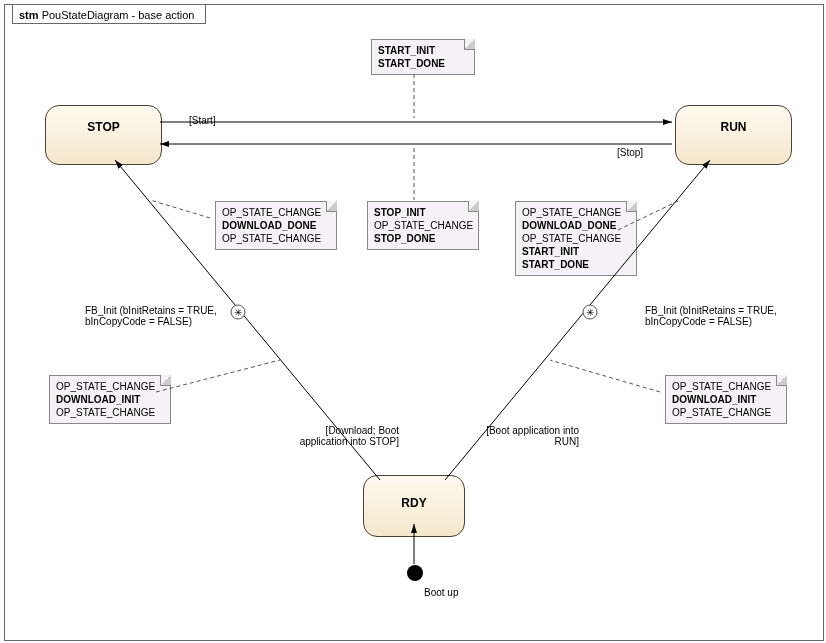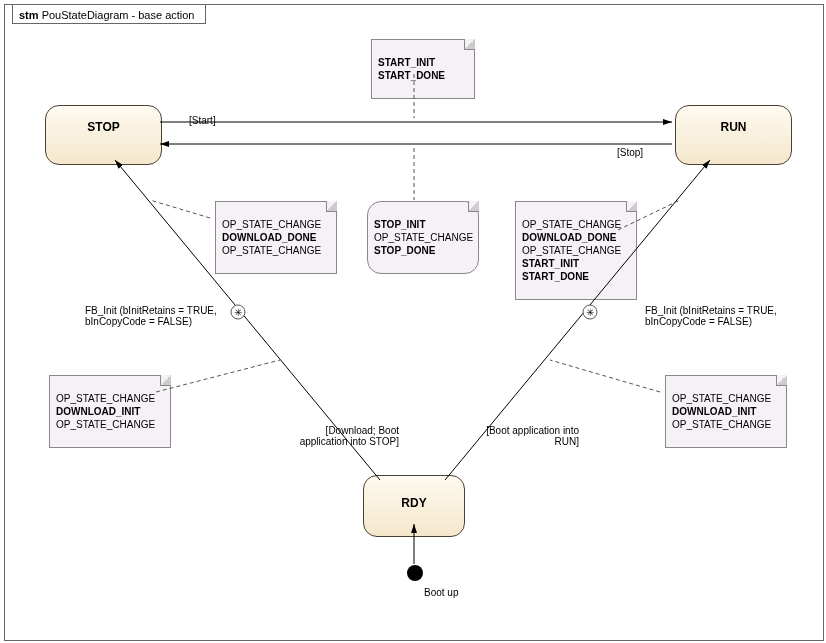--- a/index.html
+++ b/index.html
@@ -1,21 +1,21 @@
 <!DOCTYPE html>
 <html><head>
 <meta charset="utf-8">
 <style>
   html,body{margin:0;padding:0;width:826px;height:643px;font-family:Arial,Helvetica,sans-serif;font-size:11px;color:#000;background:#fff;}
   .frame{position:absolute;left:4px;top:4px;width:818px;height:635px;border:1px solid #666;}
   .frame-tab{position:absolute;left:-1px;top:-1px;border:1px solid #666;border-top:1px solid #666;padding:4px 10px 2px 6px;background:#fff;font-size:11px;margin-left:8px;}
   .frame-tab .kw{font-weight:bold;}
   .frame-tab:after{content:"";position:absolute;right:-6px;top:0;width:0;height:0;}
   .state{position:absolute;border:1px solid #4b4033;border-radius:14px;background:linear-gradient(#fefaf0,#f4e7cc);text-align:center;font-weight:bold;font-size:12px;box-shadow:0 0 0 0;}
-  .note{position:absolute;background:#f6f0f7;border:1px solid #888;font-size:10px;padding:16px 6px;line-height:13px;}
+  .note{position:absolute;background:#f6f0f7;border:1px solid #888;font-size:10px;padding:4px 6px;line-height:13px;}
   .note:before{content:"";position:absolute;right:0;top:0;border-left:8px solid #e3dbe6;border-top:8px solid #fff0;}
   .note .fold{position:absolute;right:-1px;top:-1px;width:10px;height:10px;background:linear-gradient(135deg,#f6f0f7 50%,#ccc 50%);border-left:1px solid #888;border-bottom:1px solid #888;}
   .lbl{position:absolute;font-size:10px;white-space:nowrap;}
   .lbl.c{text-align:center;}
   .init{position:absolute;width:16px;height:16px;border-radius:50%;background:#000;}
   svg{position:absolute;left:0;top:0;pointer-events:none;}
   .b{font-weight:bold;}
 </style>
 </head>
 <body>
@@ -30,21 +30,21 @@
   <div class="state" style="left:670px;top:100px;width:115px;height:54px;line-height:34px;padding-top:4px;"><span>RUN</span></div>
   <div class="state" style="left:358px;top:470px;width:100px;height:48px;line-height:30px;padding-top:12px;"><span>RDY</span></div>
 
   <div class="init" style="left:402px;top:560px;"></div>
 
   <div class="note" style="left:366px;top:34px;width:90px;">
     <div class="fold"></div>
     <span class="b">START_INIT</span><br>
     <span class="b">START_DONE</span>
   </div>
-  <div class="note" style="left:362px;top:196px;width:98px;border-radius:14px;">
+  <div class="note" style="left:362px;top:196px;width:98px;">
     <div class="fold"></div>
     <span class="b">STOP_INIT</span><br>
     <span>OP_STATE_CHANGE</span><br>
     <span class="b">STOP_DONE</span>
   </div>
   <div class="note" style="left:210px;top:196px;width:108px;">
     <div class="fold"></div>
     <span>OP_STATE_CHANGE</span><br>
     <span class="b">DOWNLOAD_DONE</span><br>
     <span>OP_STATE_CHANGE</span>

